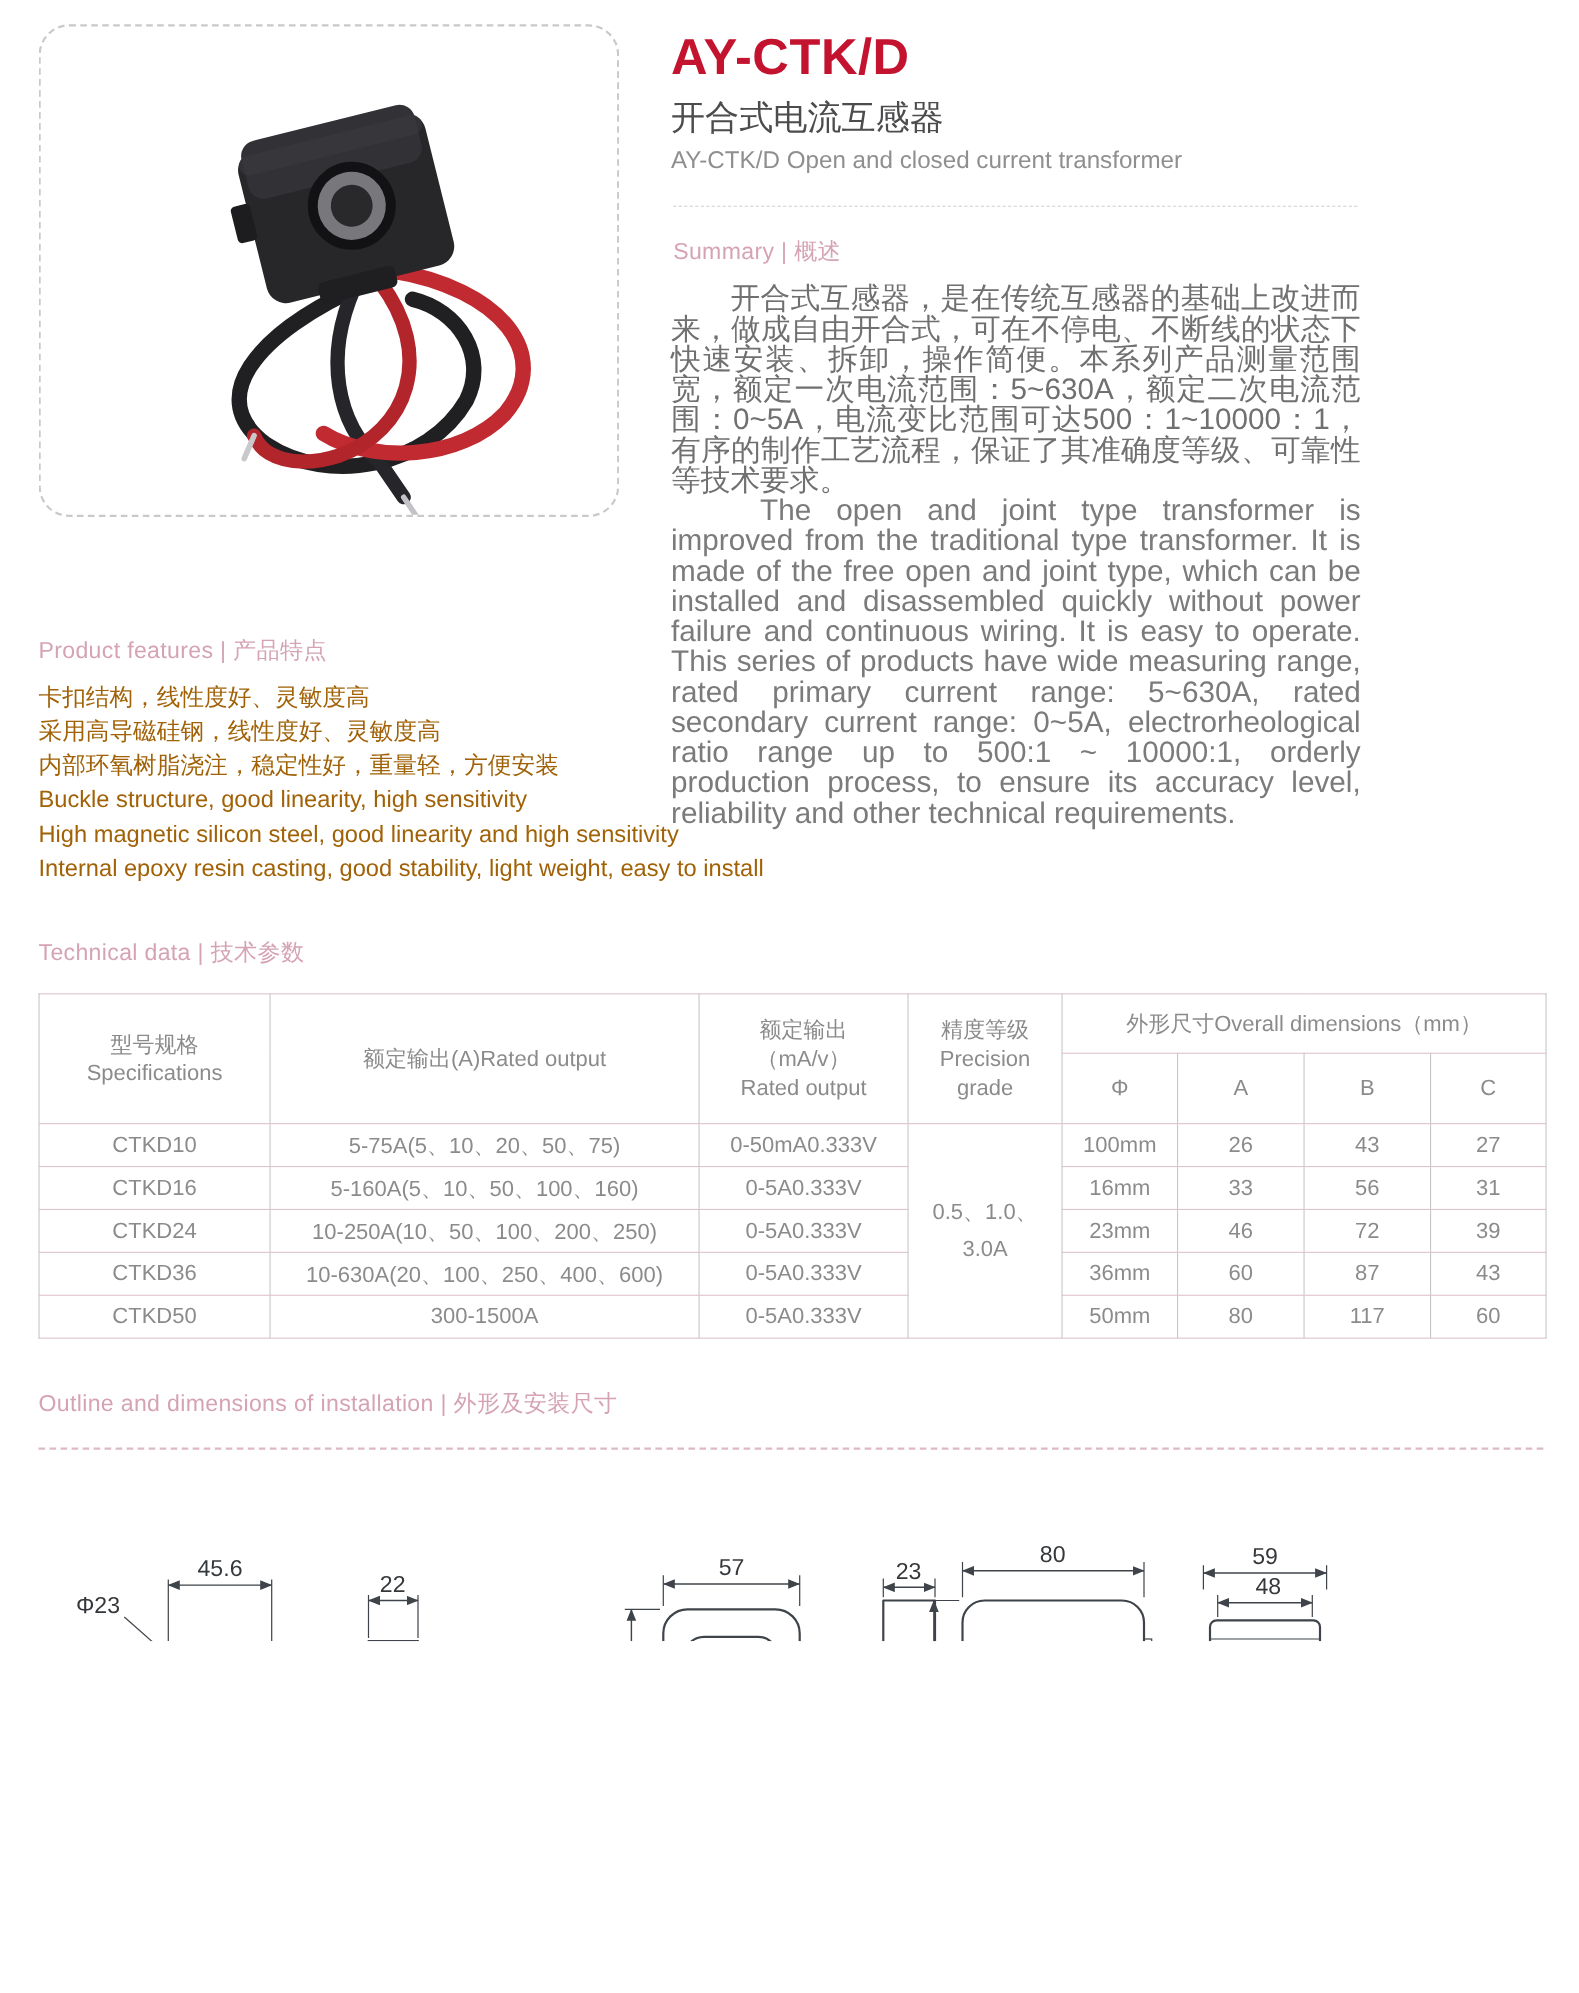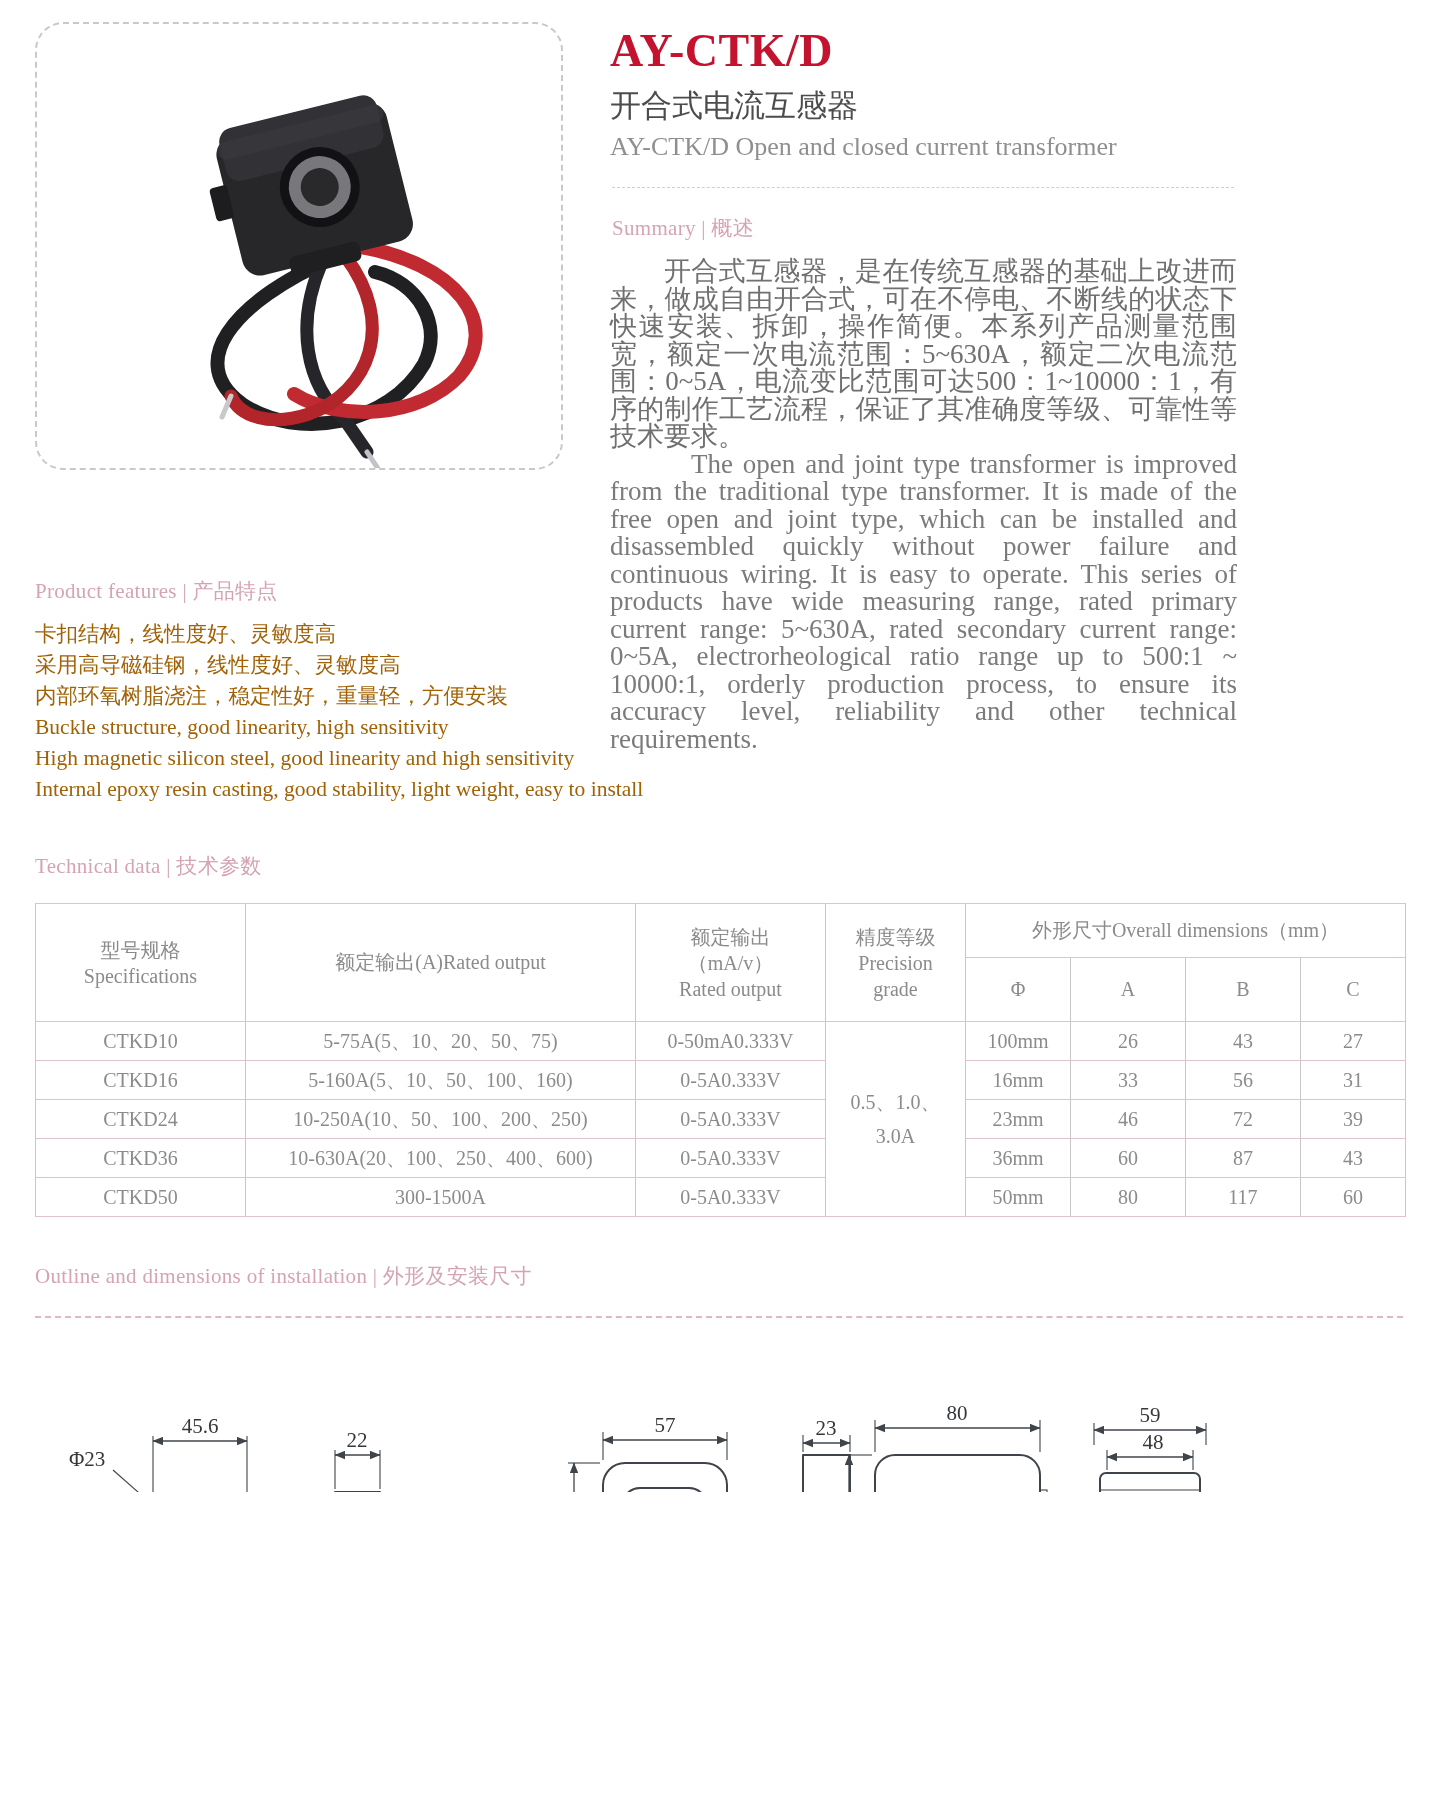--- a/index.html
+++ b/index.html
@@ -1,27 +1,27 @@
 <!DOCTYPE html>
 <html><head>
 <meta charset="utf-8">
 <style>
   html,body{margin:0;padding:0;background:#ffffff;}
   .page{position:relative;width:1435px;height:1492px;background:#fff;overflow:hidden;
-        font-family:Liberation Serif, serif;}
+        font-family:Liberation Sans, sans-serif;}
 
   
   .photo-box{position:absolute;left:35px;top:22px;width:528px;height:448px;
              border:2px dashed #c9c9c9;border-radius:28px;box-sizing:border-box;background:#fff;}
 
   
   .head-col{position:absolute;left:610px;top:24px;width:628px;}
   .model-title{font-size:46px;font-weight:800;color:#c3132f;letter-spacing:0.5px;}
   .title-zh{margin-top:8px;font-size:31px;color:#4c4c4e;font-weight:500;}
-  .title-en{margin-top:5px;font-size:26px;color:#8f8f8f;}
+  .title-en{margin-top:5px;font-size:22px;color:#8f8f8f;}
 
   .rule-gray{position:absolute;left:612px;top:187px;width:622px;height:0;border-top:1px dashed #cfcfcf;}
   .rule-rose{position:absolute;height:0;border-top:2px dashed #dcb9c4;}
 
   .pink-heading{font-size:21px;color:#d5a3b4;letter-spacing:0.3px;}
 
   .summary-head{position:absolute;left:612px;top:214px;}
   .summary-body{position:absolute;left:610px;top:258px;width:627px;}
   .para{margin:0;font-size:27px;line-height:27.5px;text-align:justify;}
   .para-zh{color:#707070;text-indent:2em;}

